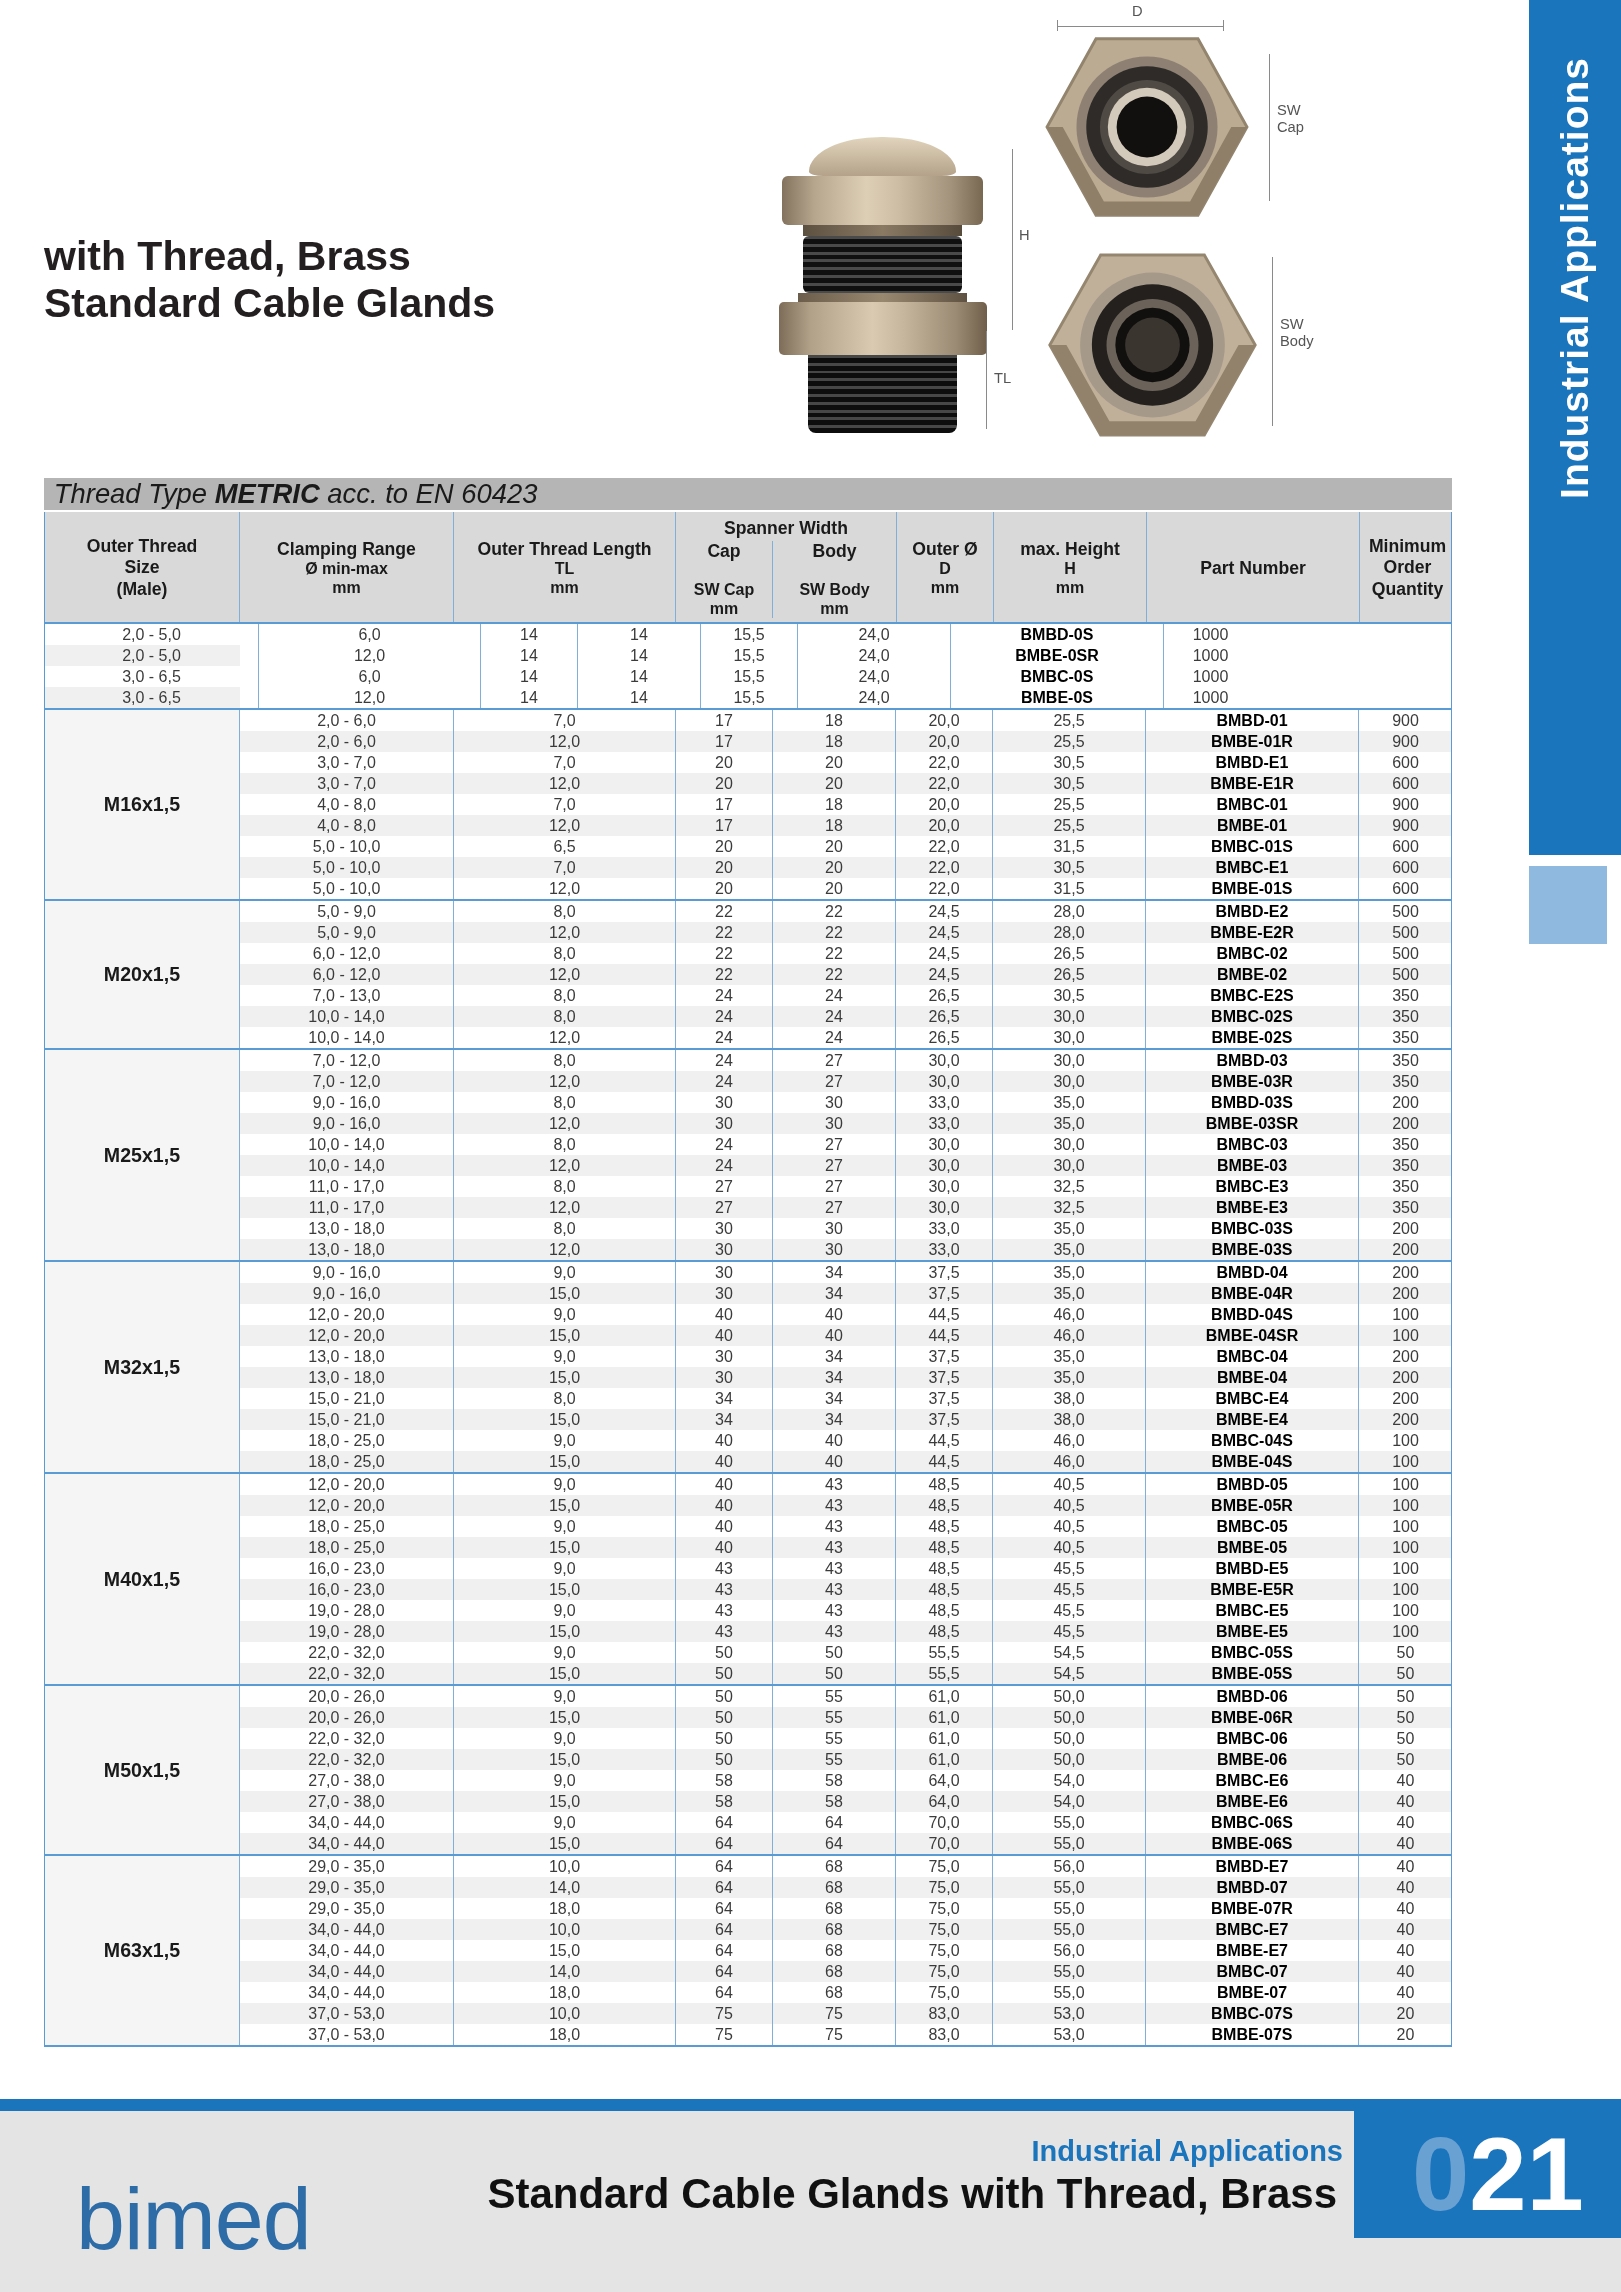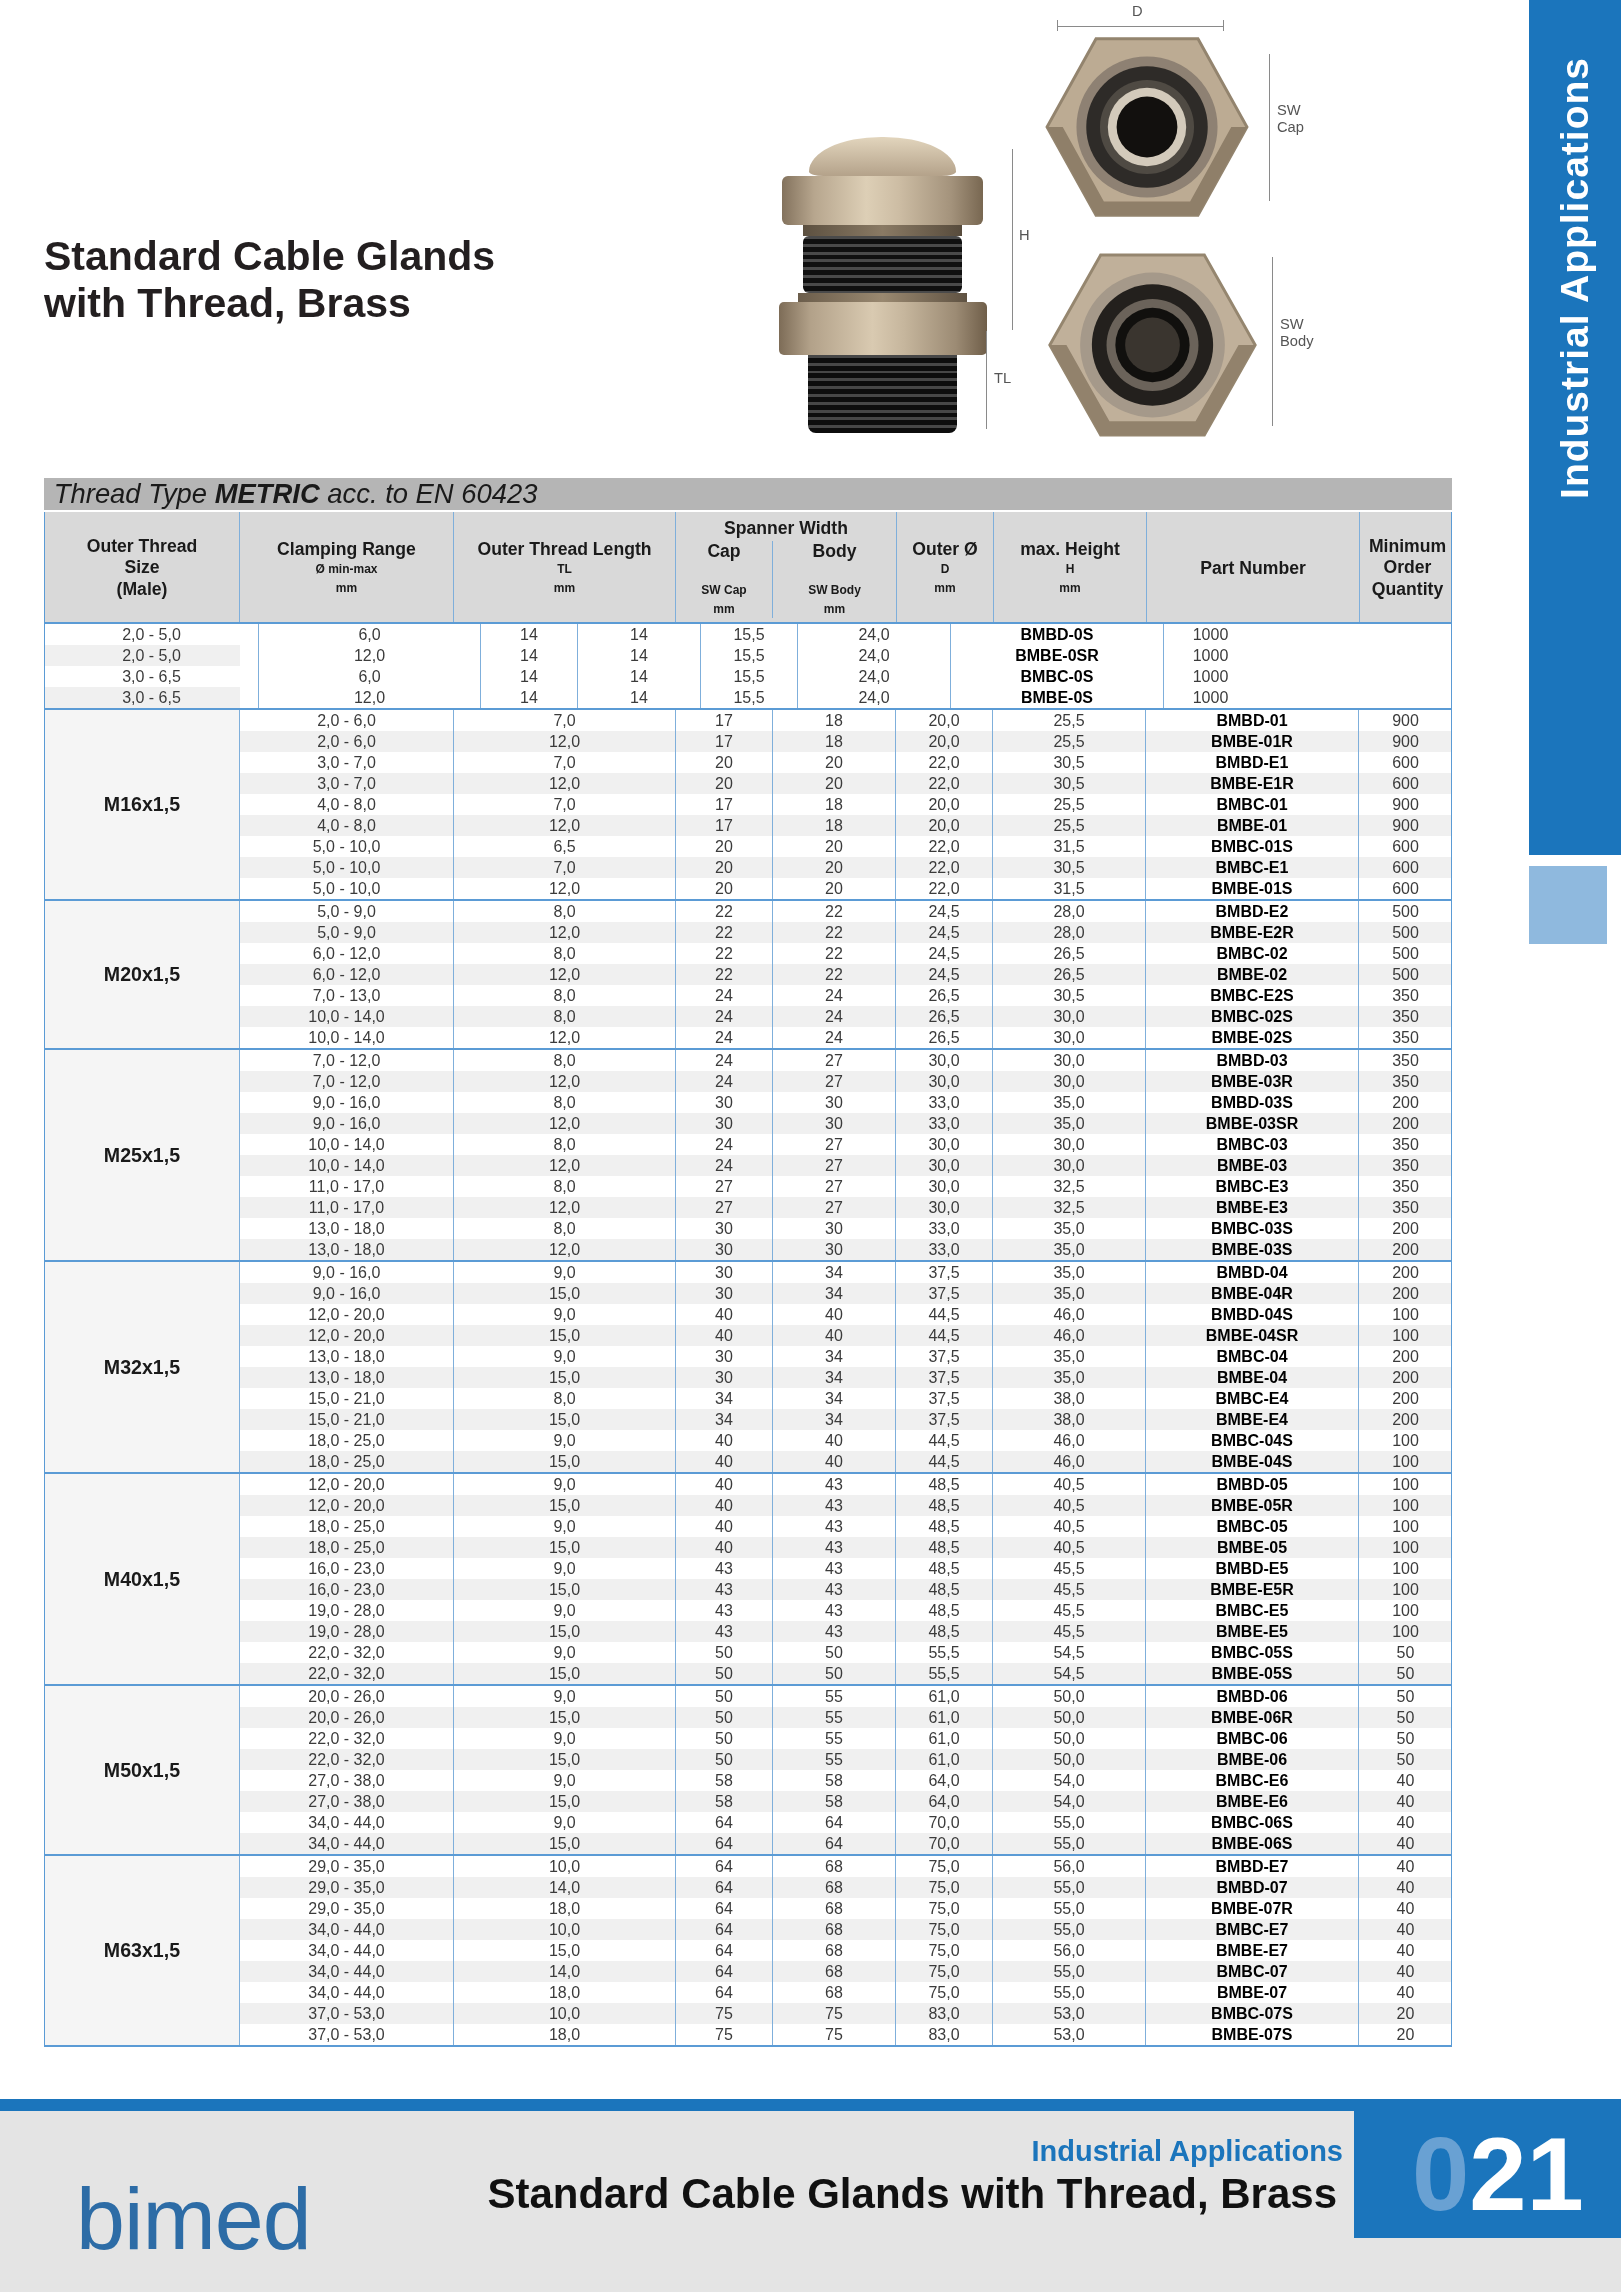--- a/index.html
+++ b/index.html
@@ -45,21 +45,21 @@
   .t-titleband{height:32px;background:var(--band);border-bottom:2.9px solid #fff;
     font-size:27.4px;color:#1a1a1a;padding-left:9.8px;line-height:32px;font-style:italic;}
   .t-titleband b{font-weight:bold;}
   .t-header{height:110px;background:var(--headgray);display:grid;
     grid-template-columns:195px 214px 222px 221px 97px 153px 213px 95px;
     border-left:1px solid var(--sep);border-right:1px solid var(--sep);box-sizing:border-box;}
   .hcol{border-right:1px solid var(--cellline);display:flex;flex-direction:column;
     justify-content:center;align-items:center;text-align:center;
     font-weight:bold;font-size:17.6px;color:#1a1a1a;padding:5.9px 2px 3.9px 2px;box-sizing:border-box;}
   .hcol:last-child{border-right:none;}
-  .hsub{font-size:12px;font-weight:bold;line-height:18.6px;}
+  .hsub{font-size:16px;font-weight:bold;line-height:18.6px;}
   .hsub span{display:block;}
   .hspan{padding:5.9px 0 3.9px 0;}
   .hsp-title{flex:0 0 auto;}
   .hsp-cols{flex:1 1 auto;display:grid;grid-template-columns:97px 123px;width:100%;margin-top:2px;}
   .hsp-col{display:flex;flex-direction:column;justify-content:space-between;align-items:center;}
   .hsp-col.capcol{border-right:1px solid var(--cellline);}
   .h3line span{display:block;line-height:21.6px;}
   
   .t-body{border-left:1px solid var(--sep);border-right:1px solid var(--sep);
     border-bottom:2px solid var(--sep);box-sizing:border-box;}
@@ -89,22 +89,22 @@
 </style>
 </head>
 <body>
 
 <div class="sidebar">
   <span class="vtext">Industrial Applications</span>
 </div>
 <div class="accent-square"></div>
 
 <div class="page-title">
+  <div>with Thread, Brass</div>
   <div>Standard Cable Glands</div>
-  <div>with Thread, Brass</div>
 </div>
 
 <div class="art">
   <div class="gland">
     <div class="g-dome"></div>
     <div class="g-caphex"></div>
     <div class="g-collar"></div>
     <div class="g-thread1"></div>
     <div class="g-collar2"></div>
     <div class="g-hexbody"></div>

